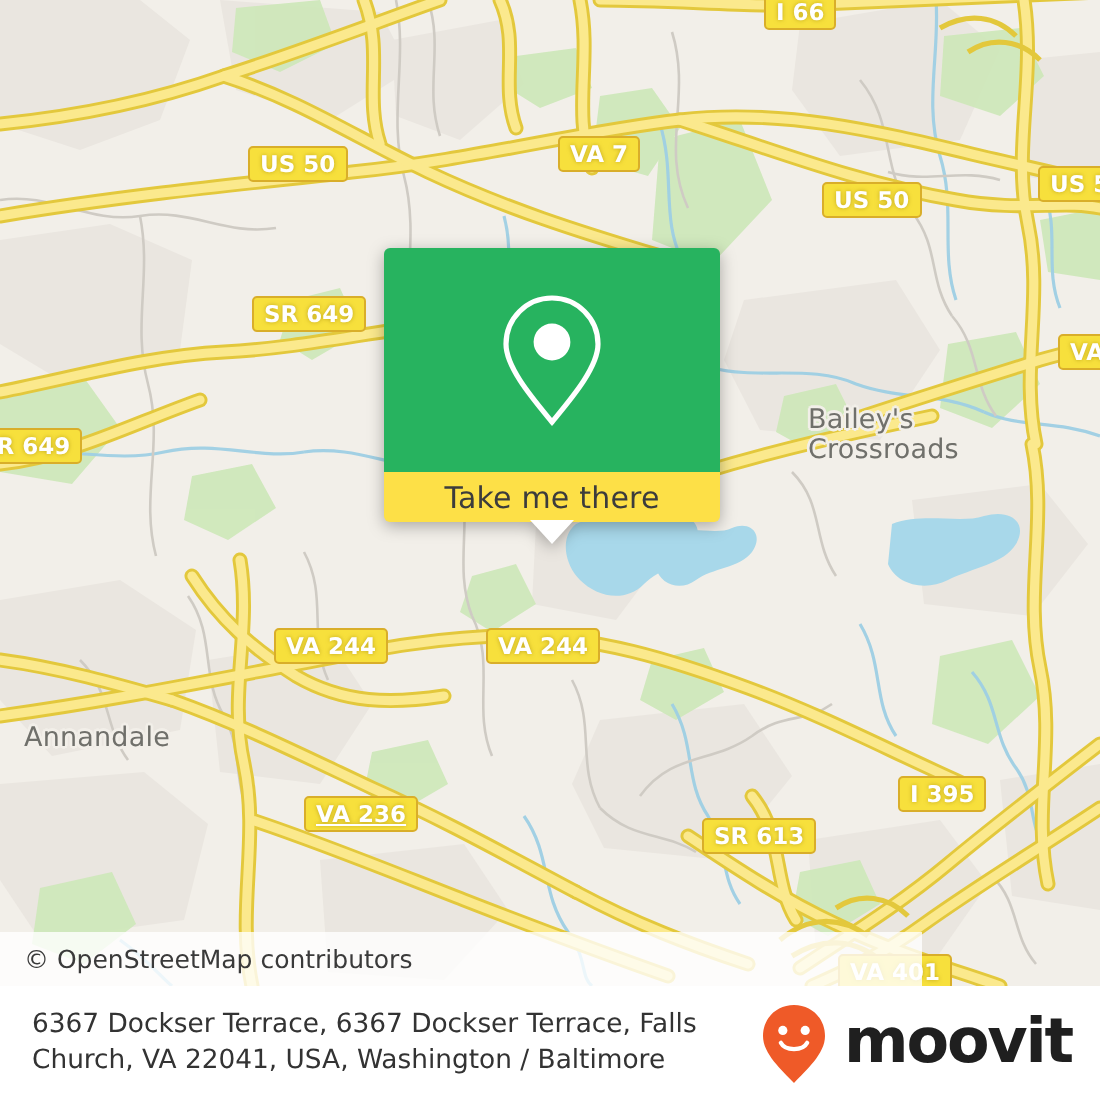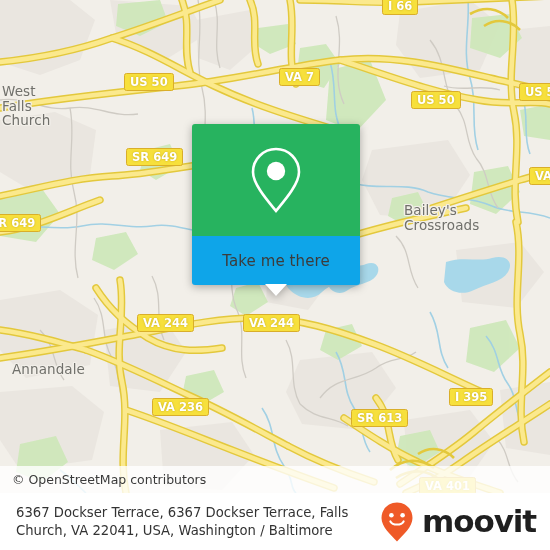--- a/index.html
+++ b/index.html
@@ -78,22 +78,22 @@
   }
   #callout-body {
     background: #27b35f;
     height: 112px;
     border-radius: 3px 3px 0 0;
     display: flex;
     align-items: center;
     justify-content: center;
   }
   #callout-footer {
-    background: #0ea5e9;
-    height: 49px;
+    background: #fde047;
+    height: 25px;
     border-radius: 0 0 3px 3px;
     display: flex;
     align-items: center;
     justify-content: center;
     position: relative;
   }
   #callout-footer-label {
     color: #3c3c3c;
     font-size: 15px;
     font-family: "DejaVu Sans", "Liberation Sans", sans-serif;
@@ -108,21 +108,21 @@
     border-left: 11px solid transparent;
     border-right: 11px solid transparent;
     border-top: 12px solid #ffffff;
   }
 
   
   #attribution {
     position: absolute;
     left: 0;
     top: 466px;
-    width: 550px;
+    width: 461px;
     height: 27px;
     background: rgba(255,255,255,.80);
     display: flex;
     align-items: center;
   }
   #attribution-text {
     color: #3a3a3a;
     font-size: 12.5px;
     font-family: "DejaVu Sans", "Liberation Sans", sans-serif;
     padding-left: 12px;
@@ -339,38 +339,35 @@
 
       <g stroke="#e3c83c" stroke-width="2.6" fill="none">
         <path d="M390,470 C404,458 420,458 434,468"></path>
         <path d="M396,478 C412,468 428,470 440,480"></path>
         <path d="M418,454 C430,446 444,448 454,458"></path>
         <path d="M470,14 C484,6 498,8 508,18"></path>
         <path d="M484,26 C496,18 510,20 520,30"></path>
       </g>
     </svg>
 
-    <div class="place-label" style="left:2px;  top:84px;">West
-Falls
-Church</div>
     <div class="place-label" style="left:404px; top:203px;">Bailey's
 Crossroads</div>
     <div class="place-label" style="left:12px;  top:362px;">Annandale</div>
 
     <div class="shield" style="left:382px; top:-3px;">I 66</div>
     <div class="shield" style="left:279px; top:68px;">VA 7</div>
     <div class="shield" style="left:124px; top:73px;">US 50</div>
     <div class="shield" style="left:411px; top:91px;">US 50</div>
     <div class="shield" style="left:519px; top:83px;">US 50</div>
     <div class="shield" style="left:126px; top:148px;">SR 649</div>
     <div class="shield" style="left:529px; top:167px;">VA 7</div>
     <div class="shield" style="left:-16px; top:214px;">SR 649</div>
     <div class="shield" style="left:137px; top:314px;">VA 244</div>
     <div class="shield" style="left:243px; top:314px;">VA 244</div>
-    <div class="shield" style="left:152px; top:398px;">VA 236</div>
+    <div class="shield" style="left:152px; top:398px;text-decoration:underline;">VA 236</div>
     <div class="shield" style="left:327px; top:409px;margin-left:24px;">SR 613</div>
     <div class="shield" style="left:449px; top:388px;">I 395</div>
     <div class="shield" style="left:419px; top:477px;">VA 401</div>
 
     <div id="callout">
       <div id="callout-body">
         <svg width="58" height="72" viewBox="0 0 58 72">
           <path d="M29 5 C16.3 5 6 15.3 6 28 C6 40 20 56 29 67 C38 56 52 40 52 28 C52 15.3 41.7 5 29 5 Z" fill="none" stroke="#ffffff" stroke-width="2.6"></path>
           <circle cx="29" cy="27" r="9.2" fill="#ffffff"></circle>
         </svg>

